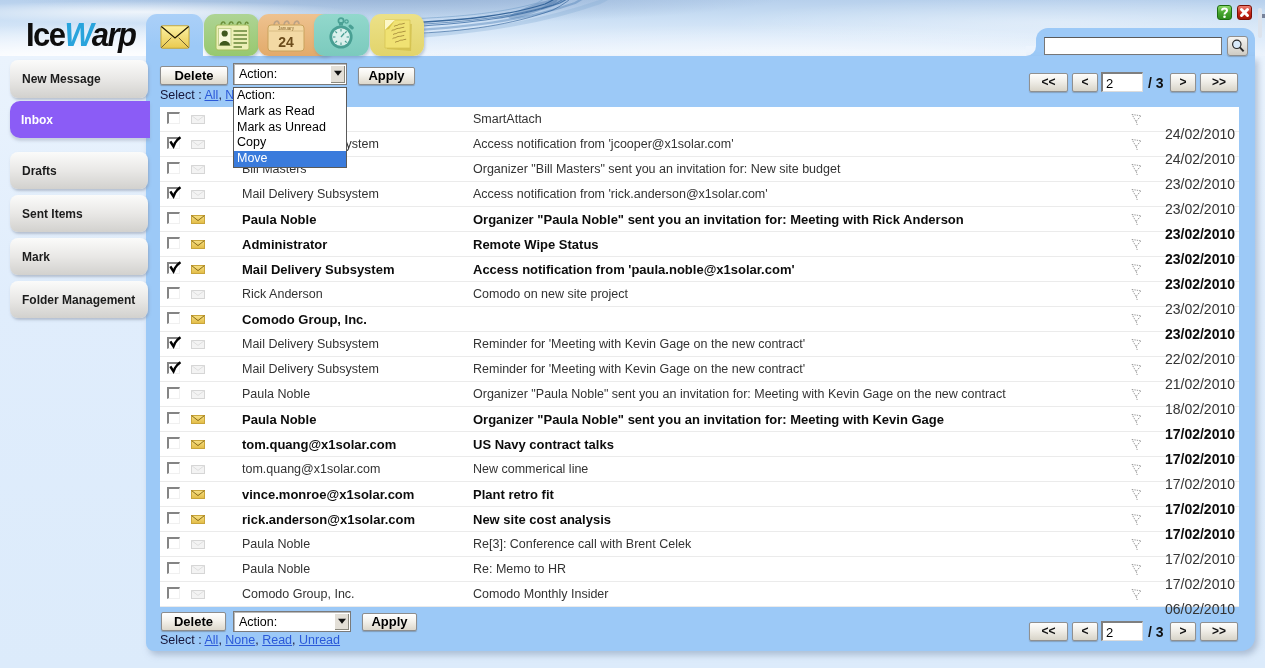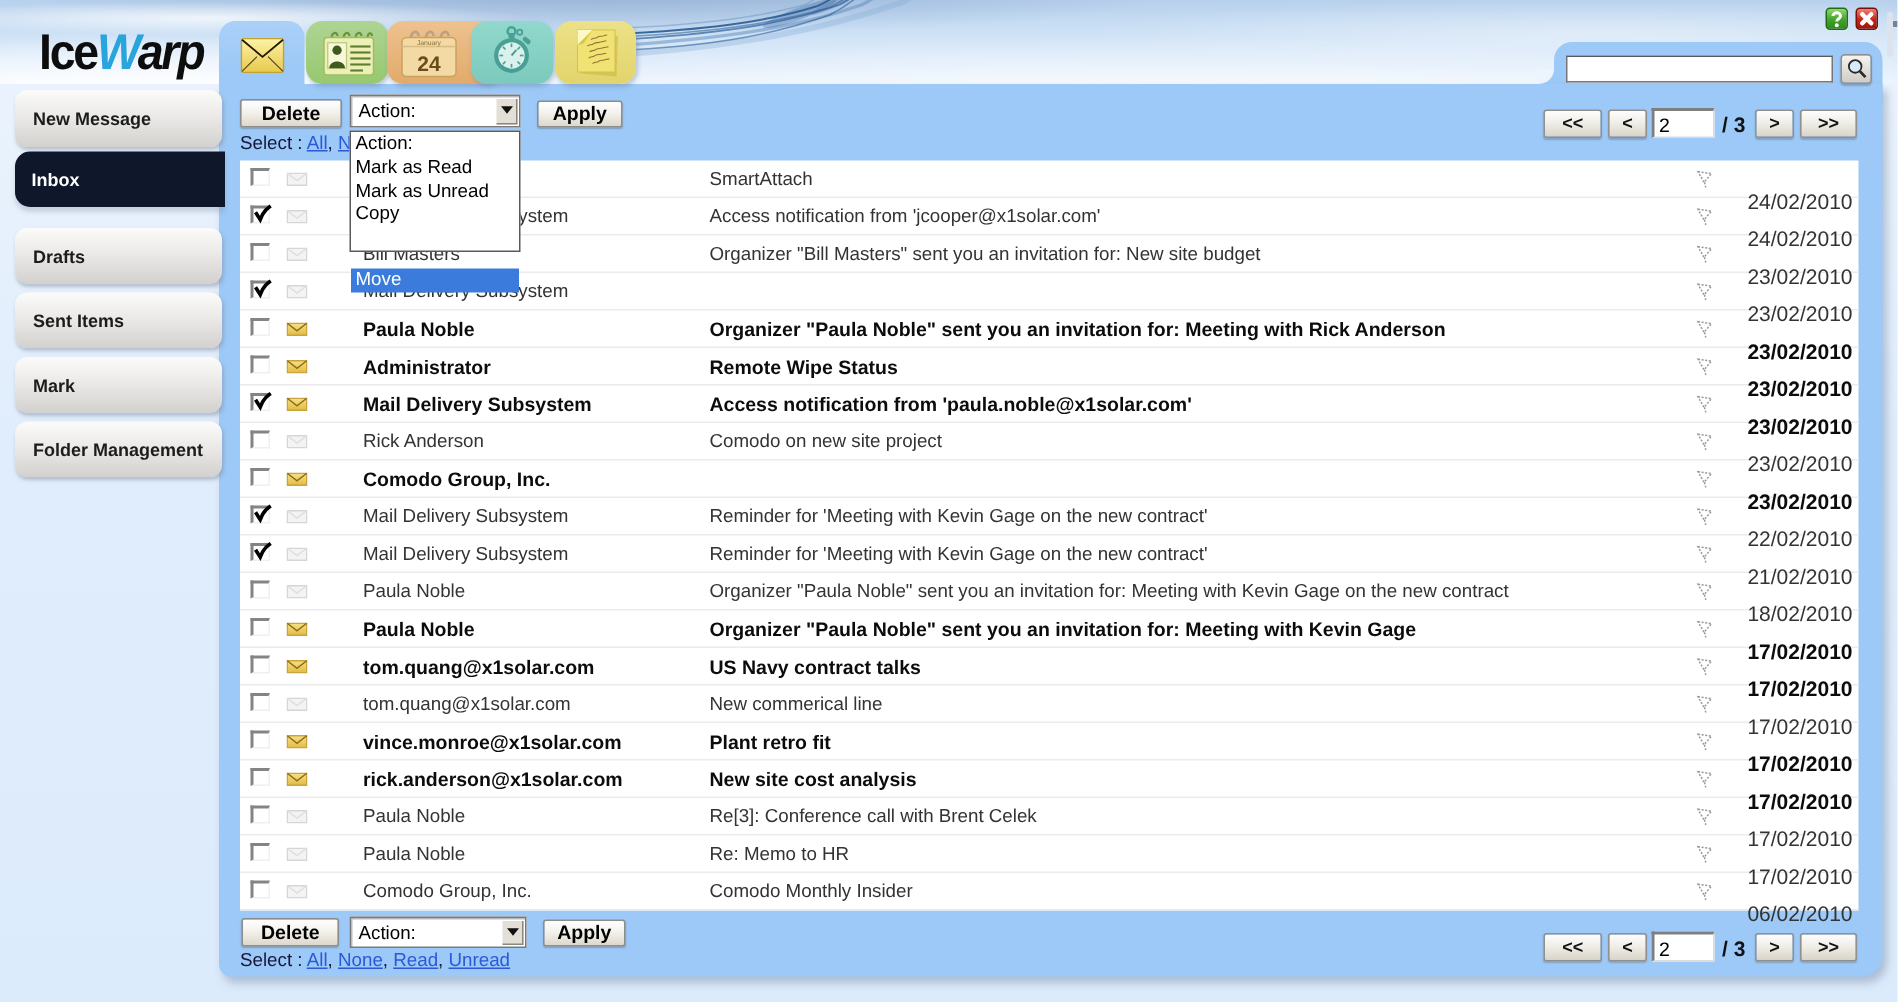--- a/index.html
+++ b/index.html
@@ -50,21 +50,21 @@
 
 .sbtn { position:absolute; left:10px; width:138px; border-radius:8px;
   background:linear-gradient(180deg,#fbfbfa 0%,#e9e8e6 50%,#d2d1ce 100%);
   box-shadow:1px 2px 2.5px rgba(135,145,165,0.5);
   font-size:12px; font-weight:bold; color:#1c1c1c; padding-left:12px; display:flex; align-items:center; }
 #sb1 { top:60px; height:38px; }
 #sb2 { top:152px; height:37px; }
 #sb3 { top:195px; height:37px; }
 #sb4 { top:238px; height:37px; }
 #sb5 { top:281px; height:37px; }
-#inbox { position:absolute; left:10px; top:101px; width:140px; height:37px; background:#0f172a; border-radius:10px 0 0 10px; color:#fff; font-size:12px; font-weight:bold; display:flex; align-items:center; padding-left:11px; box-shadow:0 3px 3px rgba(140,150,170,0.35); }
+#inbox { position:absolute; left:10px; top:101px; width:140px; height:37px; background:#8b5cf6; border-radius:10px 0 0 10px; color:#fff; font-size:12px; font-weight:bold; display:flex; align-items:center; padding-left:11px; box-shadow:0 3px 3px rgba(140,150,170,0.35); }
 
 
 .gbtn { position:absolute; border:1px solid #8d8d8d; border-radius:2px; background:linear-gradient(180deg,#ffffff 0%,#f4f2ec 45%,#ddd8cc 100%); font-size:13px; font-weight:bold; color:#000; text-align:center; box-shadow:0 1px 1px rgba(90,90,90,0.4); }
 #del1 { left:160px; top:66px; width:68px; height:19px; line-height:17px; }
 #apply1 { left:358px; top:67px; width:57px; height:18px; line-height:16px; }
 #del2 { left:161px; top:612px; width:65px; height:19px; line-height:17px; }
 #apply2 { left:362px; top:613px; width:55px; height:18px; line-height:16px; }
 
 .sel { position:absolute; background:#fff; border:1px solid #7a7a7a; font-size:12.5px; color:#000; box-shadow:inset 1px 1px 0 #b9b9b9; }
 #sel1 { left:233px; top:63px; width:114px; height:22px; }
@@ -75,21 +75,21 @@
 
 
 .selline { position:absolute; font-size:12.5px; color:#16163a; }
 #selline1 { left:160px; top:88px; }
 #selline2 { left:160px; top:633px; }
 .selline a { color:#2b59d8; text-decoration:underline; }
 
 
 #drop { position:absolute; left:233px; top:87px; width:114px; height:81px; background:#fff; border:1px solid #5a5a5a; z-index:60; font-size:12.5px; color:#000; }
 #drop .it { height:15.8px; line-height:15.8px; padding-left:3px; white-space:nowrap; }
-#drop .hl { background:#3a7bdc; color:#fff;margin-top:28px; }
+#drop .hl { background:#3a7bdc; color:#fff; }
 
 
 .pg { position:absolute; border:1px solid #909090; border-radius:2px; background:linear-gradient(180deg,#fdfdfc 0%,#f0eee8 45%,#d8d4c8 100%); box-shadow:0 1px 1px rgba(90,90,90,0.35); font-size:12px; font-weight:bold; color:#111; text-align:center; letter-spacing:0px; }
 .pginput { position:absolute; width:42px; height:20px; background:#fff; border-top:2px solid #7f7f7f; border-left:2px solid #7f7f7f; border-right:1px solid #dcdcdc; border-bottom:1px solid #dcdcdc; font-size:13px; color:#000; padding:2px 0 0 3px; }
 .pgsl { position:absolute; font-size:14px; font-weight:bold; color:#111; }
 
 
 #searchbox { position:absolute; left:1044px; top:37px; width:178px; height:18px; background:#fff; border:1px solid #777; border-top-color:#5a5a5a; }
 #searchbtn { position:absolute; left:1227px; top:36px; width:21px; height:20px; border:1px solid #8f8f8f; border-radius:3px; background:linear-gradient(180deg,#f5f4f1,#cfccc4); box-shadow:0 1px 1px rgba(90,90,90,0.35); }
 
@@ -307,20 +307,21 @@
       <span class="cb">
         <svg class="tick" width="16" height="16" viewBox="0 0 16 16">
           <path d="M3,7.5 L5.5,11.5 L7,8 C8.5,5.5 10,4 11.5,3" fill="none" stroke="#000" stroke-width="2.4" stroke-linecap="square"></path>
         </svg>
       </span>
       <svg class="env" width="14" height="9" viewBox="0 0 14 9">
         <rect x="0.5" y="0.5" width="13" height="8" fill="#f3f3f3" stroke="#d6d6d6"></rect>
         <path d="M0.5,0.5 L7,5.4 L13.5,0.5" fill="none" stroke="#dedede"></path>
       </svg>
       <span class="snd">Mail Delivery Subsystem</span>
+      <span class="sbj">Access notification from 'rick.anderson@x1solar.com'</span>
       <svg class="flag" width="12" height="13" viewBox="0 0 12 13">
         <path d="M1,1.5 L10,2.8 L5,8.5 Z" fill="none" stroke="#9a9a9a" stroke-dasharray="1.4,1.0"></path>
         <path d="M5.3,8.5 L6.2,12" stroke="#9a9a9a" stroke-dasharray="1.4,1.0" fill="none"></path>
       </svg>
       <span class="dt">23/02/2010</span>
     </div>
 <div class="row unread">
       <span class="cb"></span>
       <svg class="env" width="14" height="9" viewBox="0 0 14 9">
         <defs>

